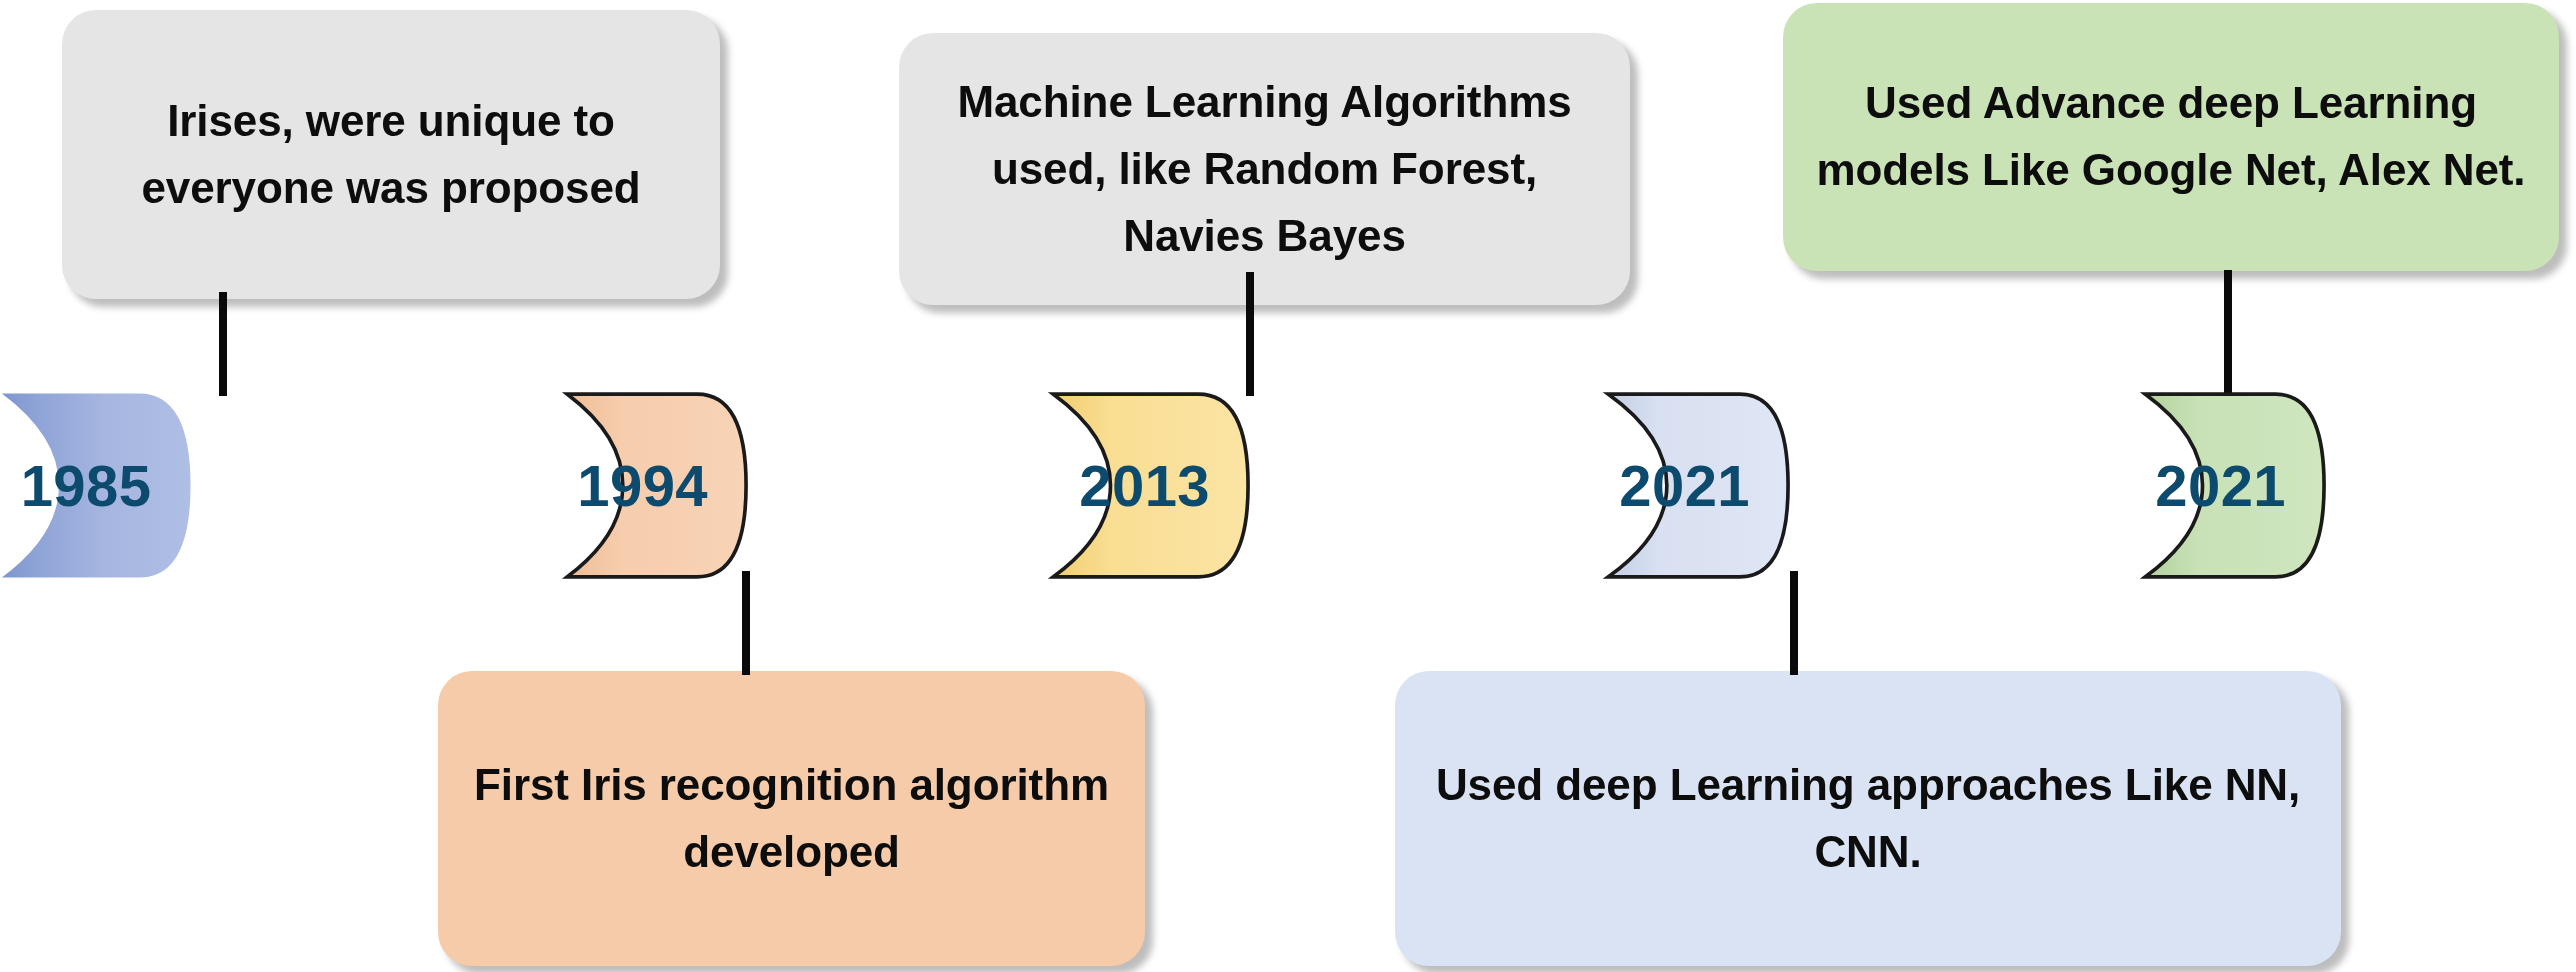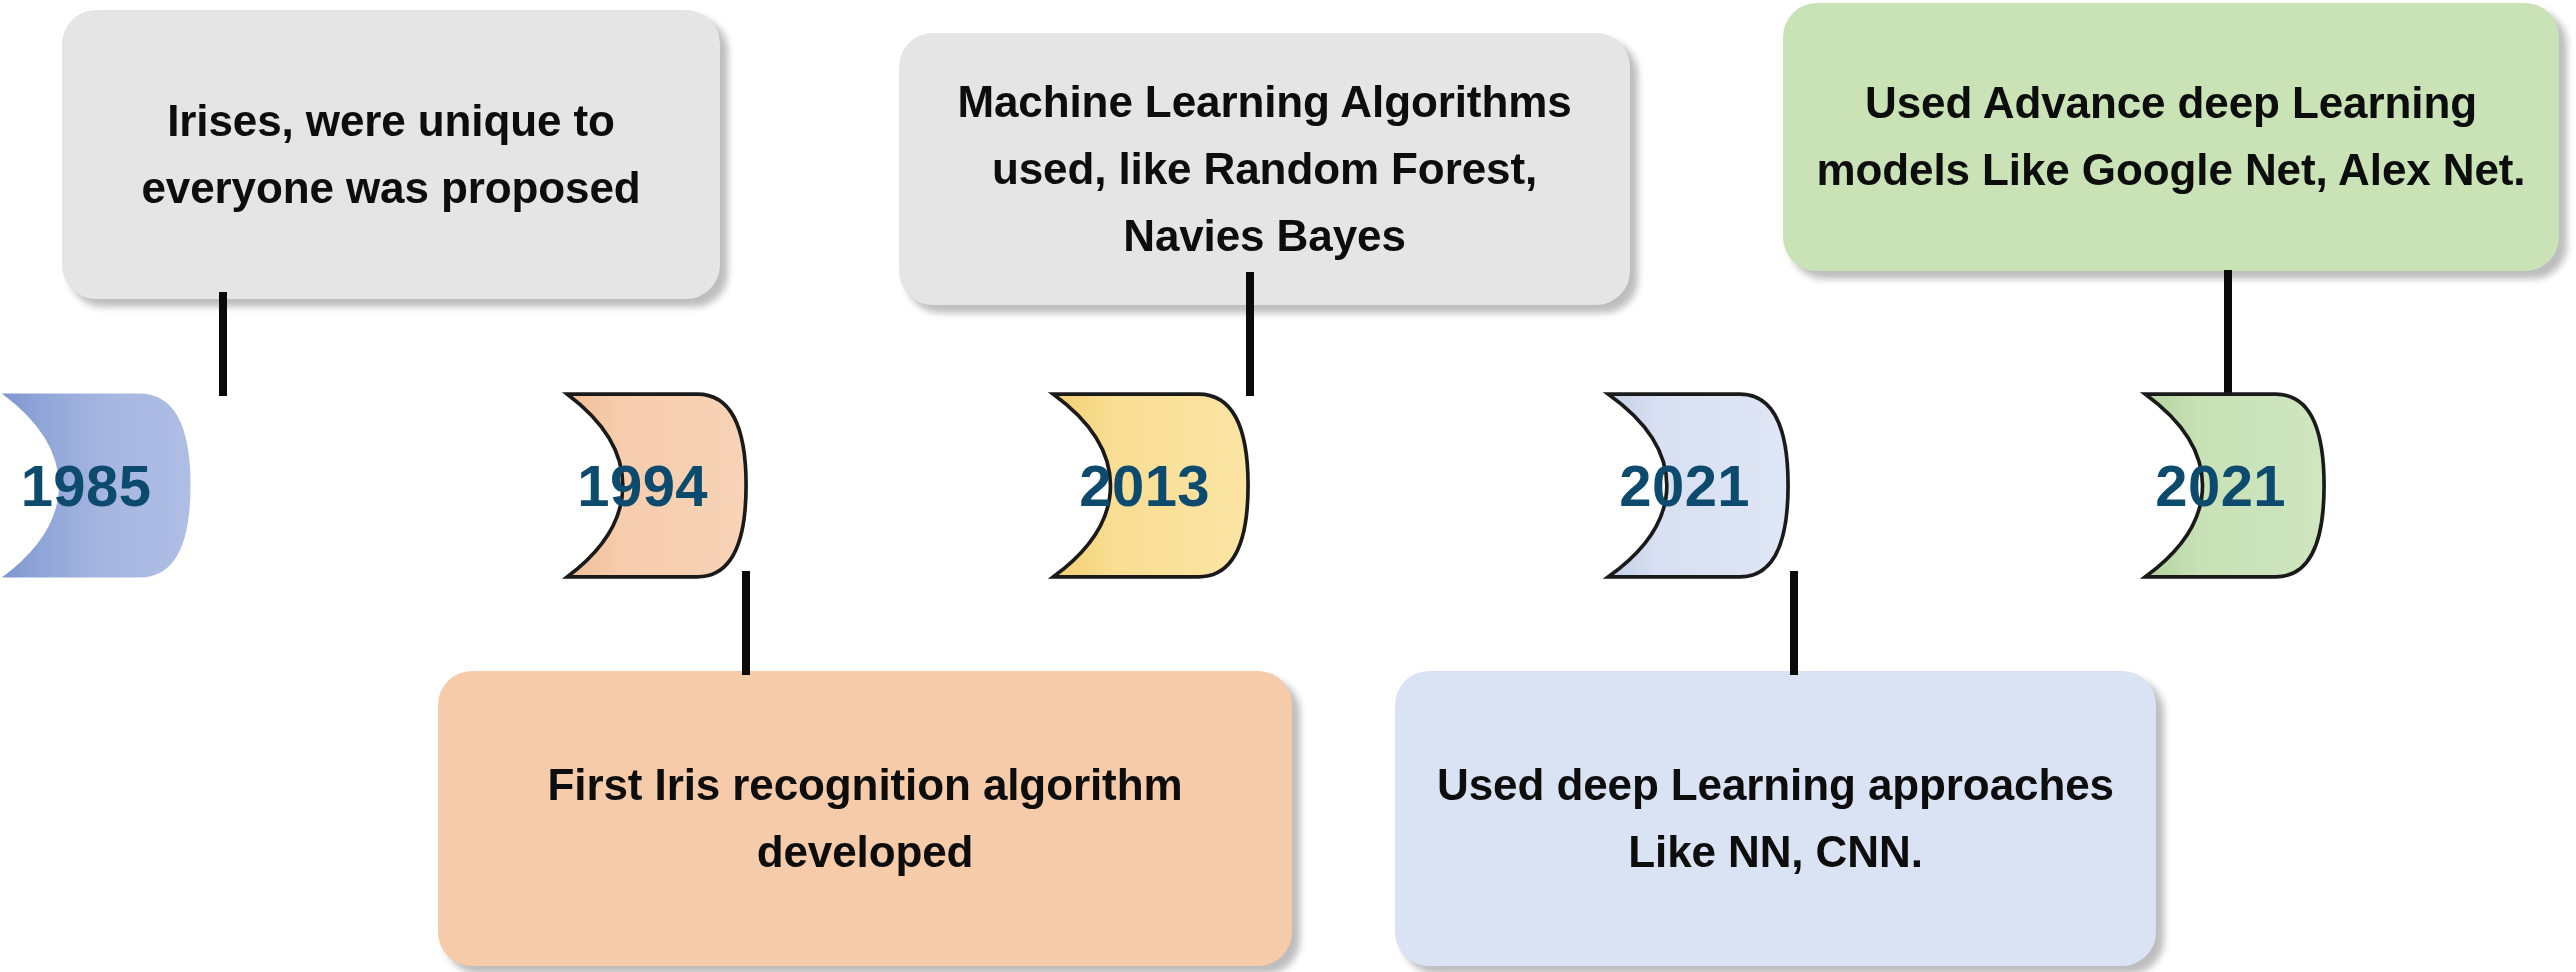--- a/index.html
+++ b/index.html
@@ -83,25 +83,25 @@
   </div>
 
   <div class="callout" style="left:899px; top:4.4px; width:731px; height:272px; background:#e5e5e5;margin-top:29px;">
     <span class="txt">Machine Learning Algorithms used, like Random Forest, Navies Bayes</span>
   </div>
 
   <div class="callout" style="left:1783px; top:2.9px; width:776px; height:268px; background:#C9E3B6;">
     <span class="txt">Used Advance deep Learning models Like Google Net, Alex Net.</span>
   </div>
 
-  <div class="callout" style="left:438px; top:671px; width:854px; height:295px; background:#F6CBA9;">
+  <div class="callout" style="left:438px; top:671px; width:707px; height:295px; background:#F6CBA9;">
     <span class="txt">First Iris recognition  algorithm developed</span>
   </div>
 
-  <div class="callout" style="left:1395px; top:671px; width:761px; height:295px; background:#DAE3F3;">
+  <div class="callout" style="left:1395px; top:671px; width:946px; height:295px; background:#DAE3F3;">
     <span class="txt">Used deep Learning approaches Like NN, CNN.</span>
   </div>
 
   <div class="connector" style="left:219px; top:292px; height:104px;"></div>
 
   <div class="connector" style="left:742px; top:571px; height:104px;"></div>
 
   <div class="connector" style="left:1246px; top:272px; height:124px;"></div>
 
   <div class="connector" style="left:1790px; top:571px; height:104px;"></div>

